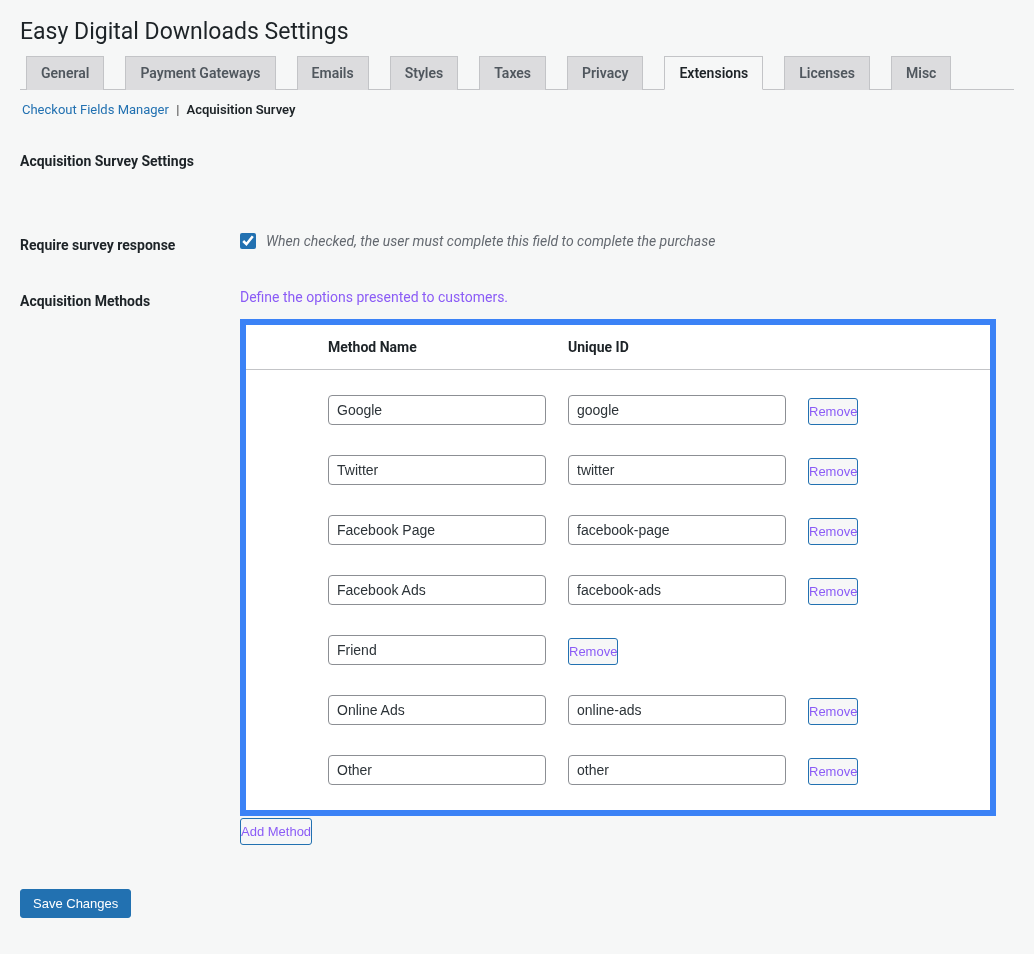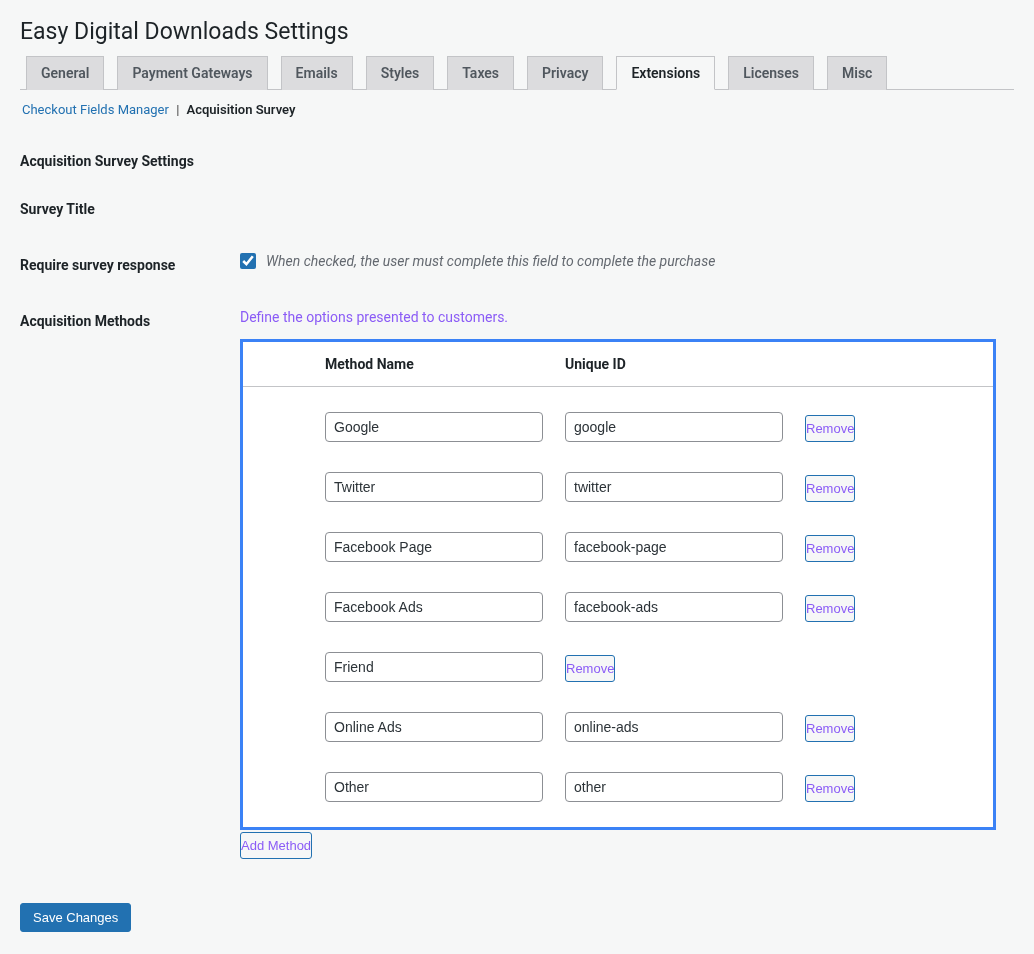--- a/index.html
+++ b/index.html
@@ -25,21 +25,21 @@
     padding-left: 6px;
   }
   .tab {
     background: #dcdcde;
     border: 1px solid #c3c4c7;
     border-bottom: none;
     padding: 8px 14px;
     font-size: 14px;
     color: #50575e;
     cursor: pointer;
-    margin-right: 13px;
+    margin-right: 21px;
     font-weight: 600;
     border-radius: 0;
     position: relative;
     top: 1px;
   }
   .tab.active {
     background: #f6f7f7;
     color: #1d2327;
     border-bottom: 1px solid #f6f7f7;
   }
@@ -92,21 +92,21 @@
     width: 16px; height: 16px;
     margin: 0 10px 0 0;
     accent-color: #2271b1;
   }
   .methods-desc {
     font-size: 14px;
     color: #8b5cf6;
     margin-bottom: 14px;
   }
   .methods-table {
-    border: 3px solid #3b82f6;
+    border: 6px solid #3b82f6;
     background: #fff;
     width: 756px;
   }
   .methods-header {
     display: flex;
     border-bottom: 1px solid #c3c4c7;
     padding: 14px 0;
     font-weight: 700;
     font-size: 14px;
   }
@@ -168,21 +168,20 @@
 
 <div class="subnav">
   <a href="#">Checkout Fields Manager</a>
   <span class="sep">|</span>
   <span class="current">Acquisition Survey</span>
 </div>
 
 <div class="section-heading">Acquisition Survey Settings</div>
 
 <div class="form-row">
-  <div class="form-label">Survey Title</div>
 </div>
 
 <div class="form-row">
   <div class="form-label">Require survey response</div>
   <div class="form-control check-row">
     <input type="checkbox" checked="" style="">
     <span class="hint" style="margin-left:0">When checked, the user must complete this field to complete the purchase</span>
   </div>
 </div>
 

